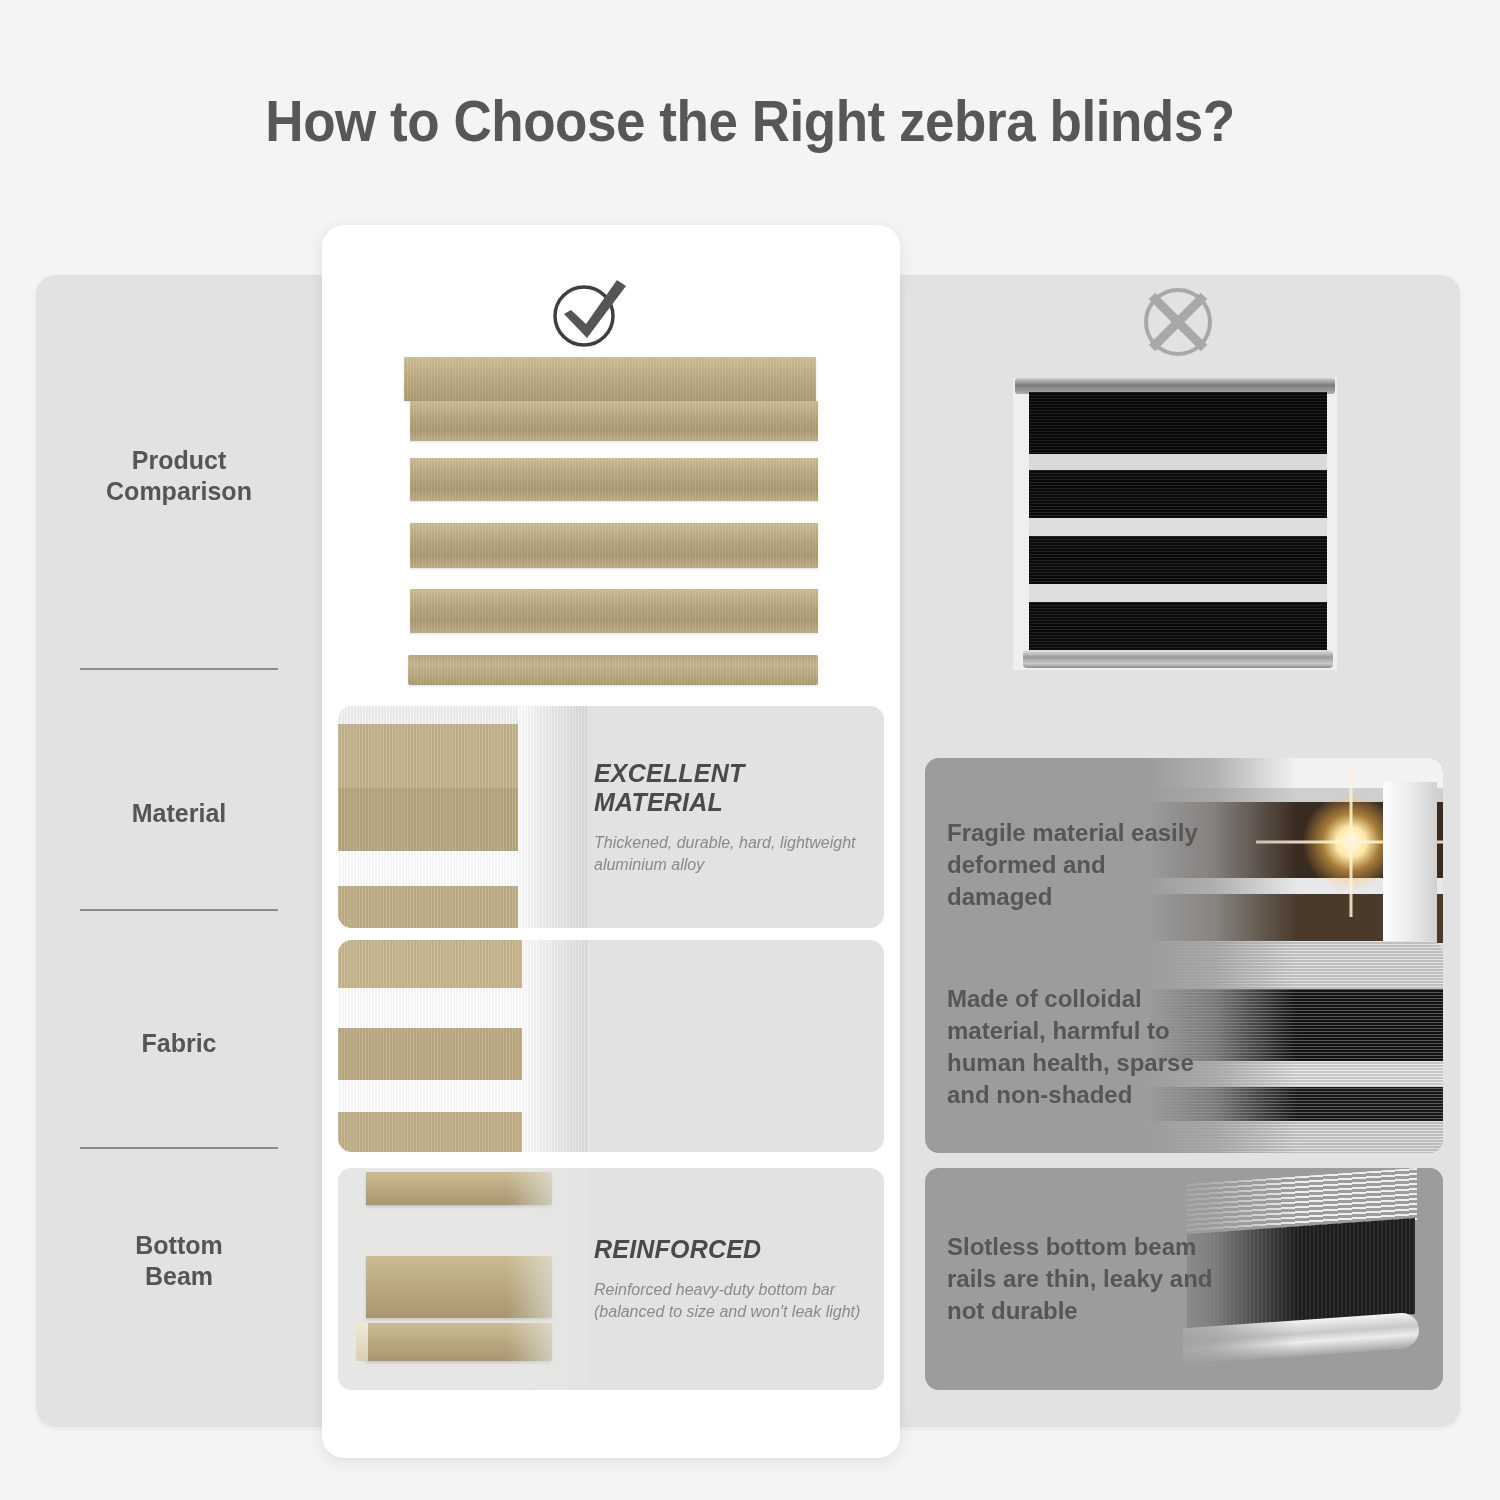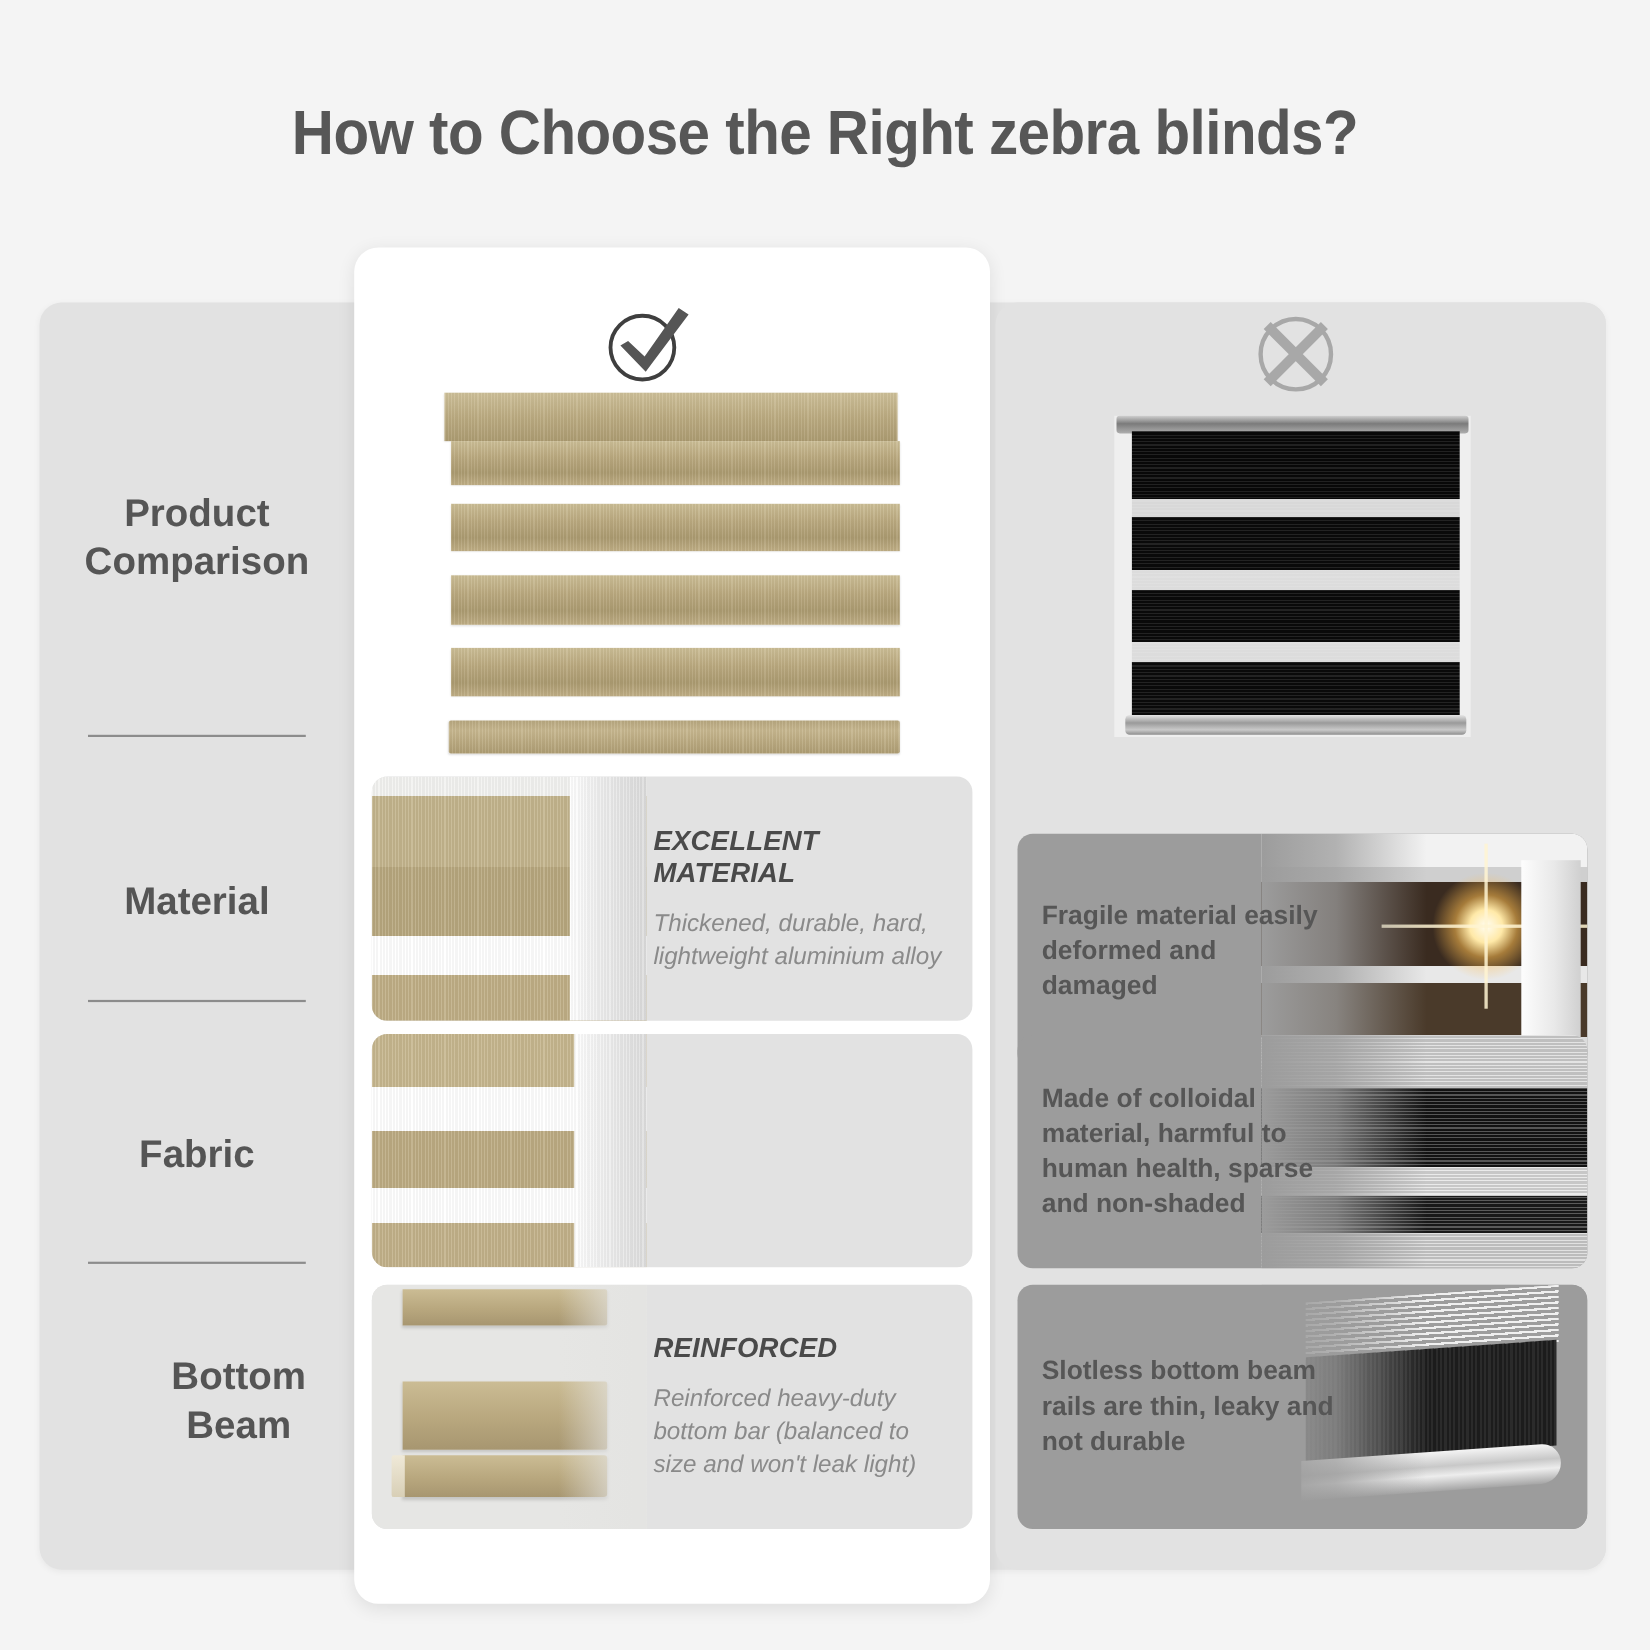--- a/index.html
+++ b/index.html
@@ -47,29 +47,29 @@
   
   .label-col {
     position: absolute;
     left: 36px; top: 275px;
     width: 286px; height: 1152px;
   }
   .row-label {
     position: absolute;
     width: 286px;
     text-align: center;
-    font-size: 35px;
+    font-size: 25px;
     font-weight: 700;
     line-height: 1.25;
     color: #555555;
   }
   .rl-0 { top: 170px; }
   .rl-1 { top: 523px; }
   .rl-2 { top: 753px; }
-  .rl-3 { top: 955px; margin-left: 38px; }
+  .rl-3 { top: 955px; }
 
   .divider {
     position: absolute;
     left: 44px;
     width: 198px;
     height: 2px;
     background: #8c8c8c;
   }
   .dv-0 { top: 393px; }
   .dv-1 { top: 634px; }
@@ -264,21 +264,21 @@
     padding-right: 10px;
   }
   .feat-head {
     font-size: 25px;
     font-weight: 700;
     color: #4a4a4a;
     letter-spacing: 0.2px;
     margin-bottom: 15px;
   }
   .feat-body {
-    font-size: 22px;
+    font-size: 16px;
     line-height: 1.35;
     color: #8a8a8a;
     font-weight: 400;
   }
 
   
   .neg-card {
     position: absolute;
     left: 925px;
     width: 518px;

